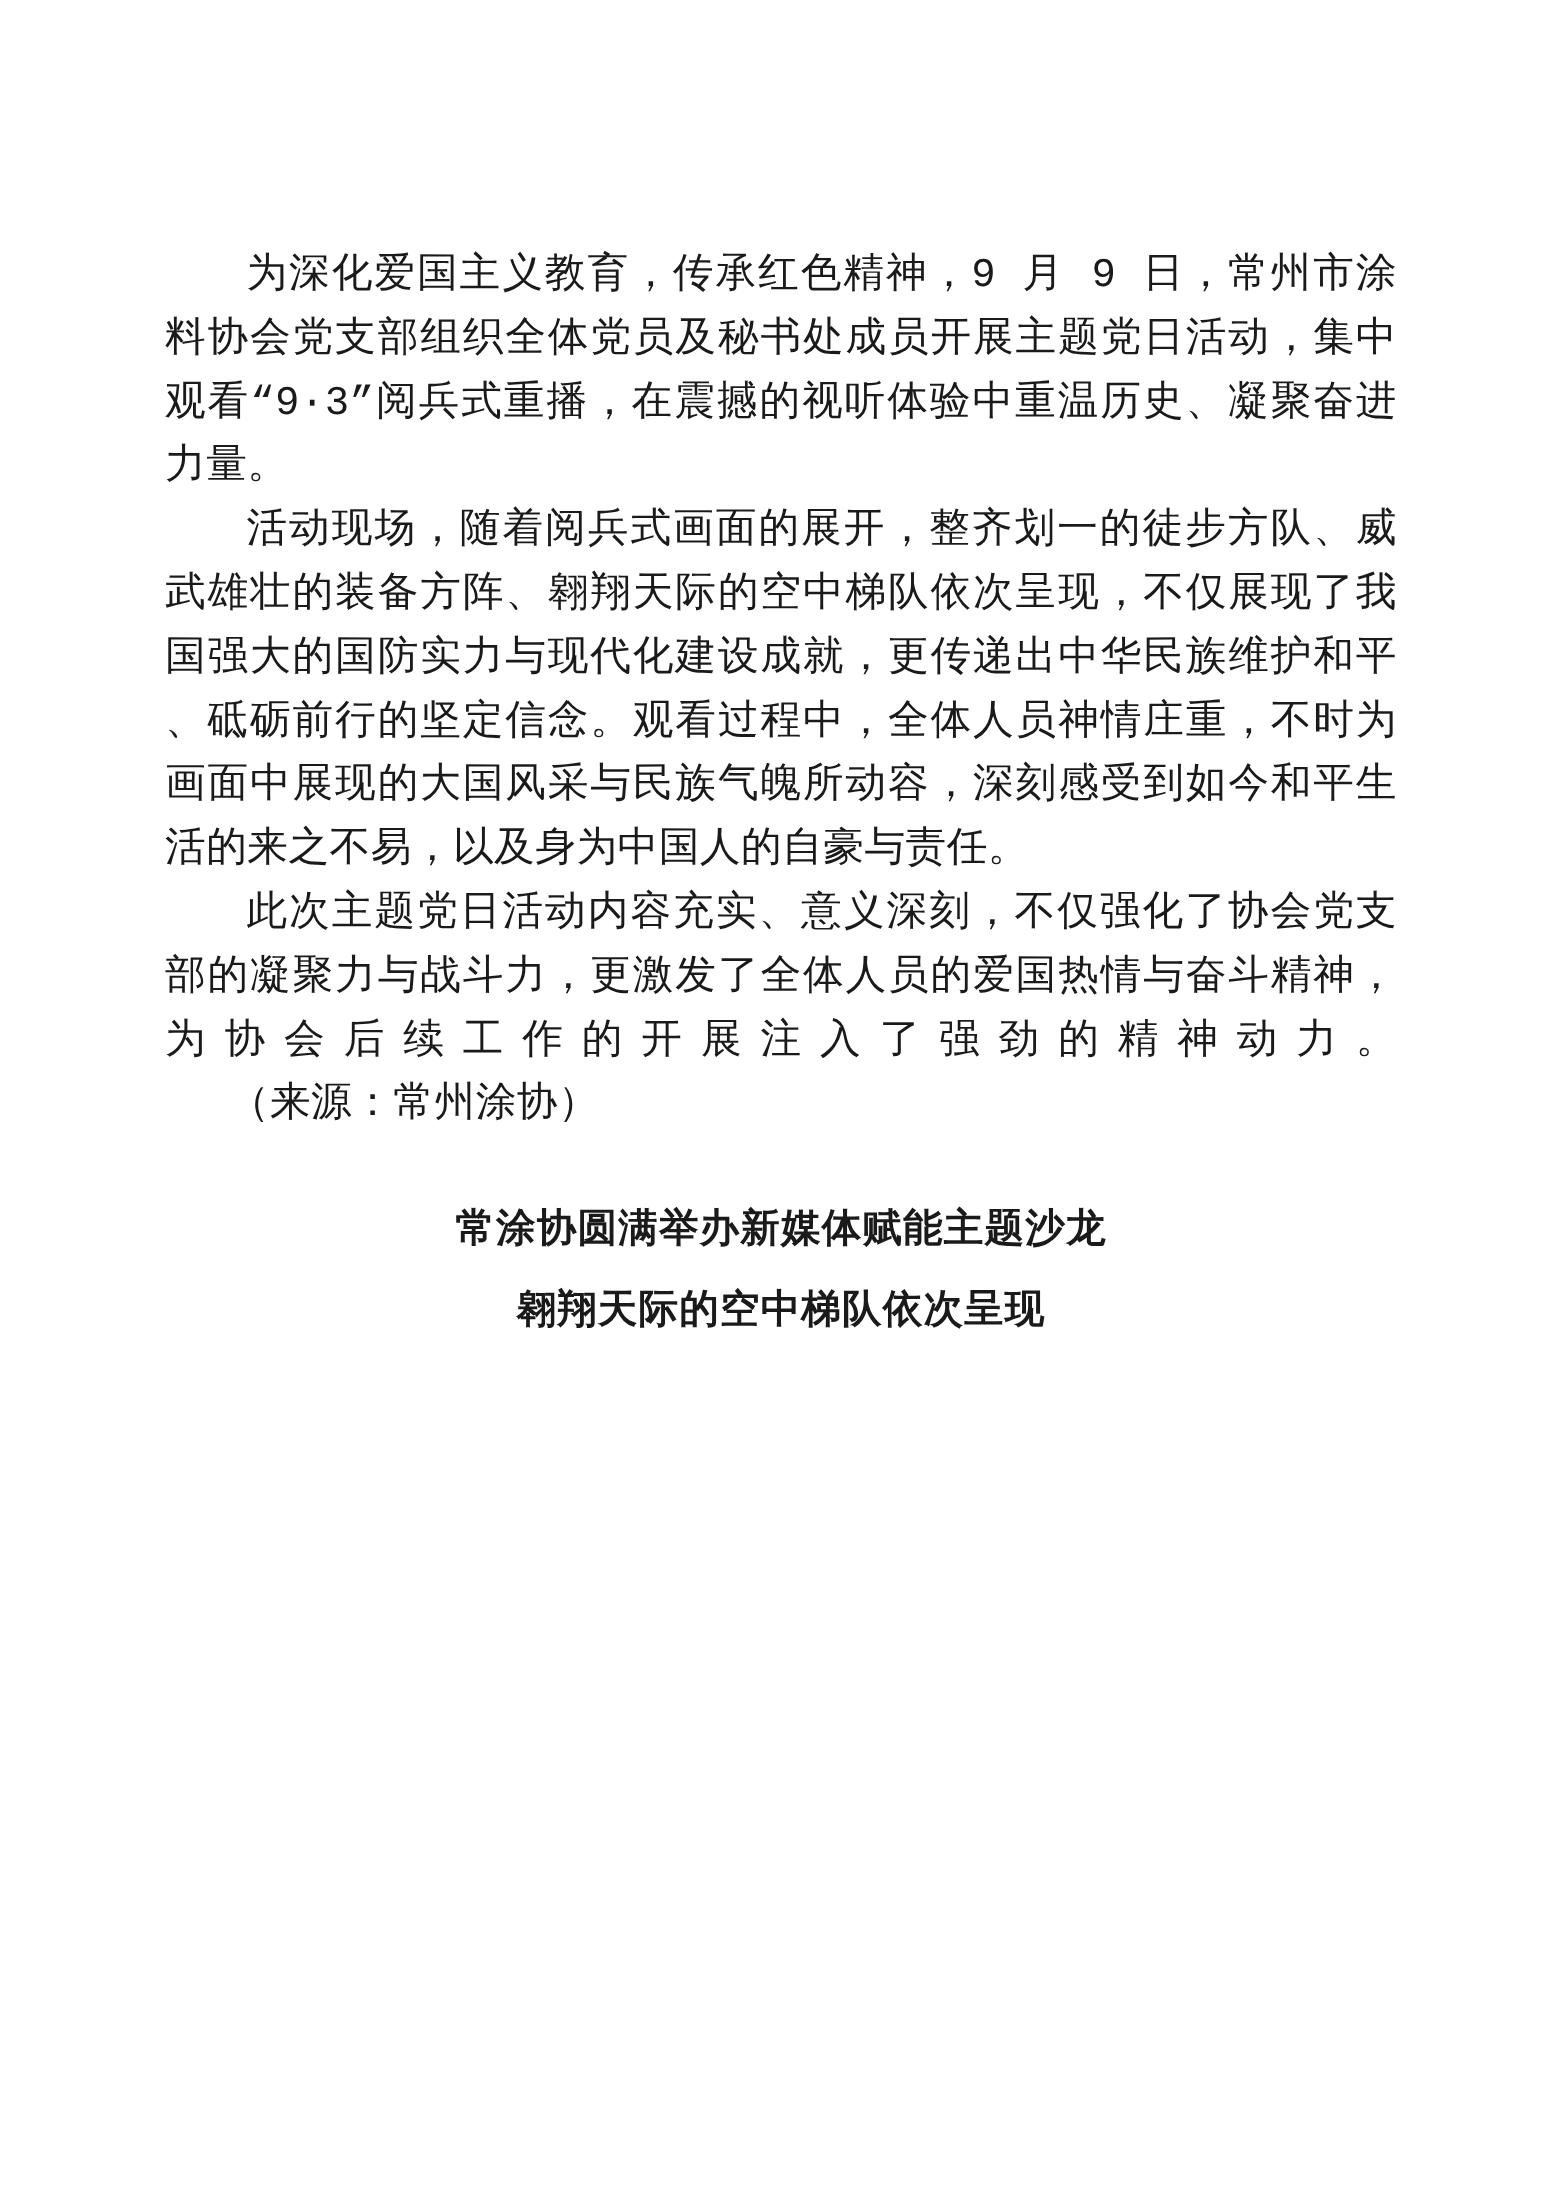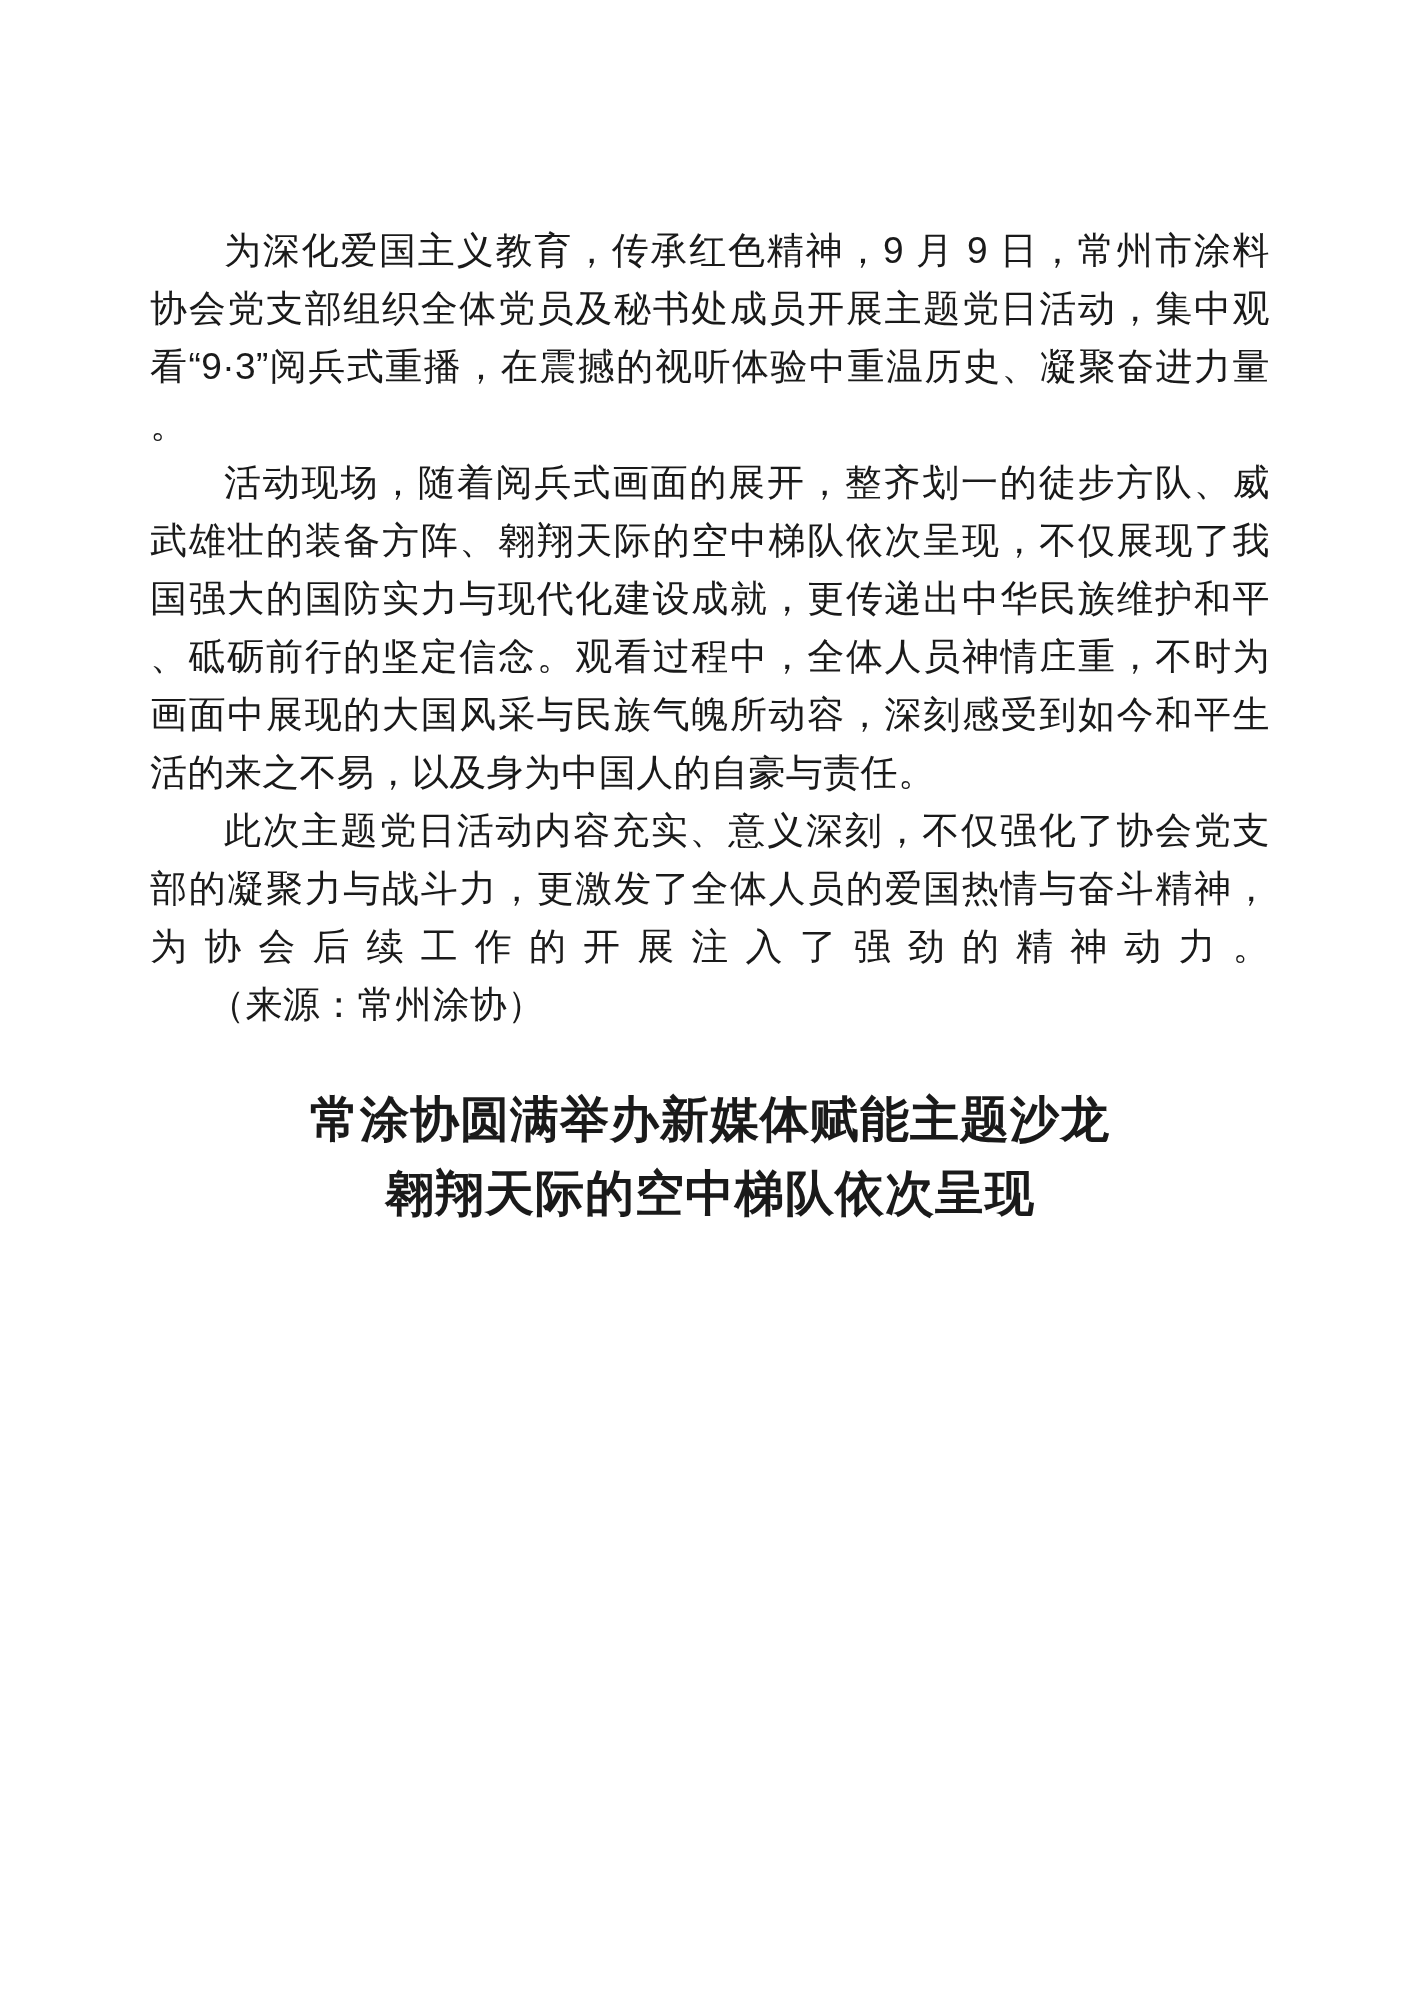--- a/index.html
+++ b/index.html
@@ -5,21 +5,21 @@
   html, body {
     margin: 0;
     padding: 0;
     background: #ffffff;
   }
   .page {
     position: relative;
     width: 1415px;
     height: 1764px;
     background: #ffffff;
-    font-family: Liberation Sans, sans-serif;
+    font-family: Liberation Mono, monospace;
     color: #1a1a1a;
     overflow: hidden;
   }
   .content {
     position: absolute;
     left: 150px;
     top: 222px;
     width: 1120px;
   }
   .para {
@@ -33,21 +33,21 @@
     line-break: anywhere;
   }
   .source {
     padding-left: 58px;
     white-space: nowrap;
   }
   .article-title {
     margin-top: 48px;
     text-align: center;
     font-weight: bold;
-    font-size: 49px;
+    font-size: 36px;
     line-height: 74px;
     letter-spacing: 1px;
   }
   .article2-body {
     margin-top: 32px;
   }
   .page-footer {
     position: absolute;
     left: 0;
     top: 1802px;

